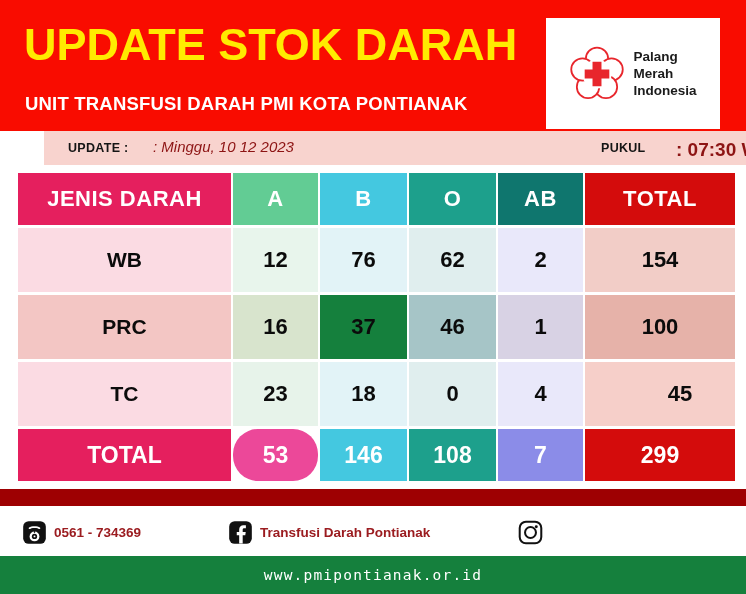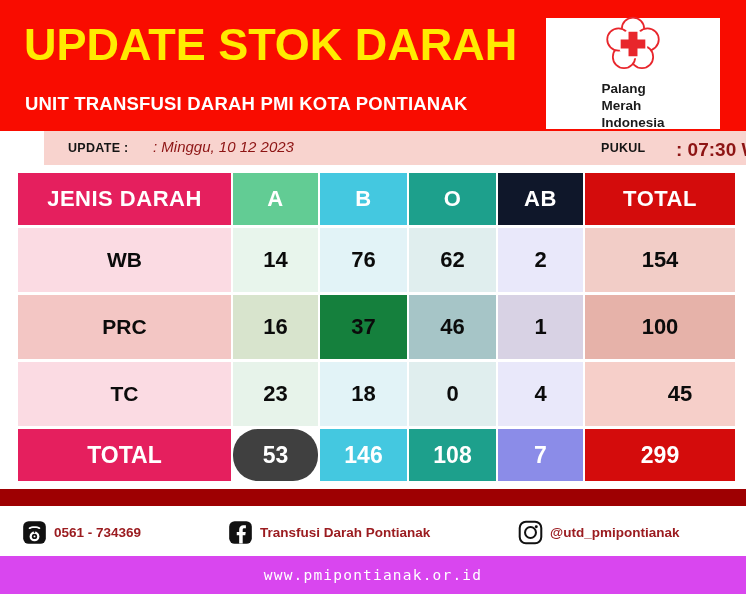--- a/index.html
+++ b/index.html
@@ -25,21 +25,21 @@
   .subtitle {
     position:absolute; left:25px; top:93px;
     font-size:18.5px; font-weight:bold; color:#ffffff;
     white-space:nowrap; letter-spacing:.2px;
   }
 
   
   .logo-box {
     position:absolute; left:546px; top:18px; width:174px; height:111px;
     background:#ffffff;
-    display:flex; align-items:center; justify-content:center; gap:8px;flex-direction:column;
+    display:flex; align-items:center; justify-content:center; gap:8px;
   }
   .logo-mark { width:56px; height:56px; flex:0 0 auto; }
   .logo-text {
     font-size:13.5px; font-weight:bold; color:#1b1b1b;
     line-height:1.28; white-space:nowrap;
   }
 
   
   .update-bar {
     position:absolute; left:0; top:131px; width:746px; height:34px;
@@ -79,41 +79,41 @@
   col.c-o    { width:87px; }
   col.c-ab   { width:85px; }
   col.c-tot  { width:150px; }
 
   
   tr.hrow td { height:52px; font-size:22px; font-weight:bold; color:#ffffff; letter-spacing:.5px; }
   .h-type { background:#e51f5e; }
   .h-a    { background:#62cc94; }
   .h-b    { background:#44c8e0; }
   .h-o    { background:#1da08c; }
-  .h-ab   { background:#0f172a; }
+  .h-ab   { background:#0f766e; }
   .h-tot  { background:#d40c0c; }
 
   
   tr.drow td { height:64px; font-size:22px; font-weight:bold; color:#0b0b0b; }
   tr.drow td.lbl { font-size:21px; }
 
   
   .wb-type{background:#fbdbe3;} .wb-a{background:#e8f5ec;} .wb-b{background:#e2f3f7;}
   .wb-o{background:#e0eeee;} .wb-ab{background:#e9e8fa;} .wb-tot{background:#f2cdc7;}
   
   .prc-type{background:#f3c6c4;} .prc-a{background:#d8e4cd;} .prc-b{background:#15803d;}
   .prc-o{background:#a6c5c7;} .prc-ab{background:#d8d2e4;} .prc-tot{background:#e6b2a9;}
   
   .tc-type{background:#fbdbe3;} .tc-a{background:#e7f3ea;} .tc-b{background:#e2f3f7;}
   .tc-o{background:#e0eeee;} .tc-ab{background:#e9e8fa;} .tc-tot{background:#f6cfc9;padding-left:40px;}
 
   
   tr.trow td { height:52px; font-size:23px; font-weight:bold; color:#ffffff; }
   .t-type { background:#e51f5e; }
-  .t-a    { background:#404040;border-radius:25px; }
+  .t-a    { background:#ec4899;border-radius:25px; }
   .t-b    { background:#44c8e0; }
   .t-o    { background:#1da08c; }
   .t-ab   { background:#8b8ce8; }
   .t-tot  { background:#d40c0c; }
 
   
   .dark-bar {
     position:absolute; left:0; top:489px; width:746px; height:17px;
     background:#9e0002;
   }
@@ -127,21 +127,21 @@
     white-space:nowrap;
   }
   .c-phone { left:22px; }
   .c-fb    { left:228px; }
   .c-ig    { left:518px; }
   .contact .txt { font-size:13.5px; font-weight:bold; color:#9b1c20; }
   .ic { width:25px; height:25px; flex:0 0 auto; display:block; }
 
   .web-bar {
     position:absolute; left:0; top:556px; width:746px; height:38px;
-    background:#d946ef;
+    background:#15803d;
     display:flex; align-items:center; justify-content:center;
   }
   .web-bar .url {
     font-family:"DejaVu Sans Mono", monospace;
     font-size:14.5px; color:#ffffff; letter-spacing:1.2px;
   }
 </style>
 </head>
 <body>
 
@@ -192,21 +192,21 @@
       <td class="h-type">JENIS DARAH</td>
       <td class="h-a">A</td>
       <td class="h-b">B</td>
       <td class="h-o">O</td>
       <td class="h-ab">AB</td>
       <td class="h-tot">TOTAL</td>
     </tr>
 
     <tr class="drow">
       <td class="wb-type lbl">WB</td>
-      <td class="wb-a">14</td>
+      <td class="wb-a">12</td>
       <td class="wb-b">76</td>
       <td class="wb-o">62</td>
       <td class="wb-ab">2</td>
       <td class="wb-tot">154</td>
     </tr>
 
     <tr class="drow">
       <td class="prc-type lbl">PRC</td>
       <td class="prc-a">16</td>
       <td class="prc-b">37</td>
@@ -258,20 +258,19 @@
     </svg>
     <span class="txt">Transfusi Darah Pontianak</span>
   </div>
 
   <div class="contact c-ig">
     <svg class="ic" viewBox="0 0 32 32">
       <rect x="2.2" y="2.2" width="27.6" height="27.6" rx="8" fill="none" stroke="#111111" stroke-width="2.6"></rect>
       <circle cx="16" cy="16" r="7" fill="none" stroke="#111111" stroke-width="2.6"></circle>
       <circle cx="23.4" cy="8.6" r="1.9" fill="#111111"></circle>
     </svg>
-    <span class="txt">@utd_pmipontianak</span>
   </div>
 
 </div>
 
 <div class="web-bar">
   <span class="url">www.pmipontianak.or.id</span>
 </div>
 
 </body></html>

